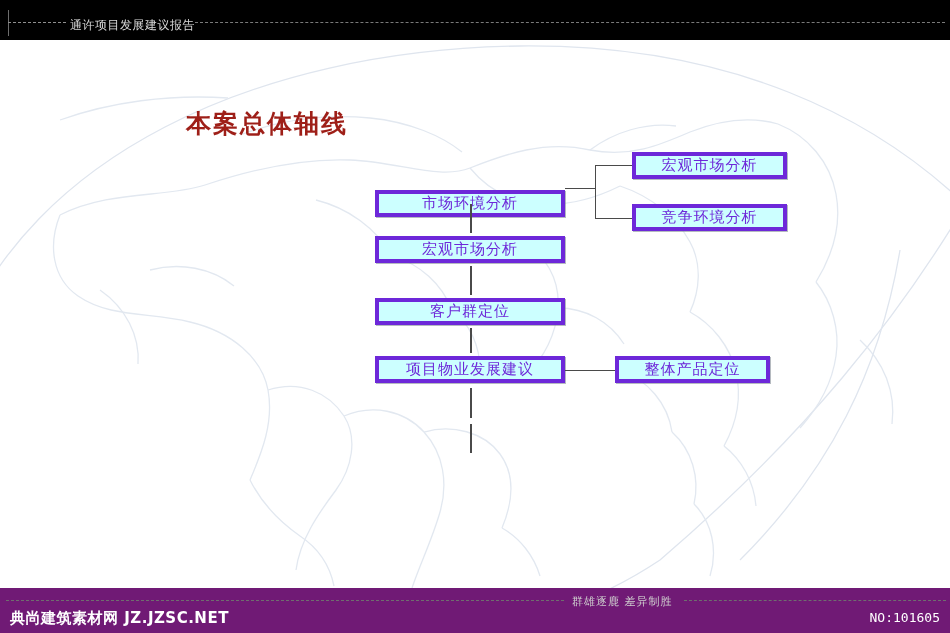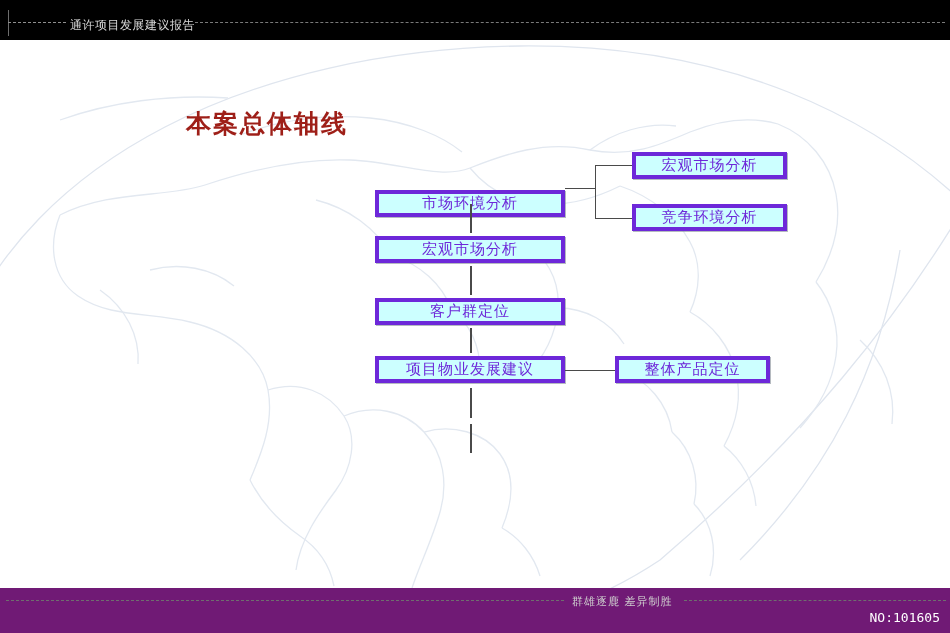--- a/index.html
+++ b/index.html
@@ -263,16 +263,17 @@
     <div class="vline" style="left:470px; top:388px; height:30px;"></div>
     <div class="vline" style="left:470px; top:424px; height:29px;"></div>
 
     <div class="hline" style="left:565px; top:370px; width:50px;"></div>
   </div>
 
   <div id="footer-bar">
     <div id="footer-rule-left"></div>
     <div id="footer-slogan">群雄逐鹿  差异制胜</div>
     <div id="footer-rule-right"></div>
+    <div id="footer-watermark">典尚建筑素材网 JZ.JZSC.NET</div>
     <div id="footer-no">NO:101605</div>
   </div>
 
 </div>
 
 </body></html>

